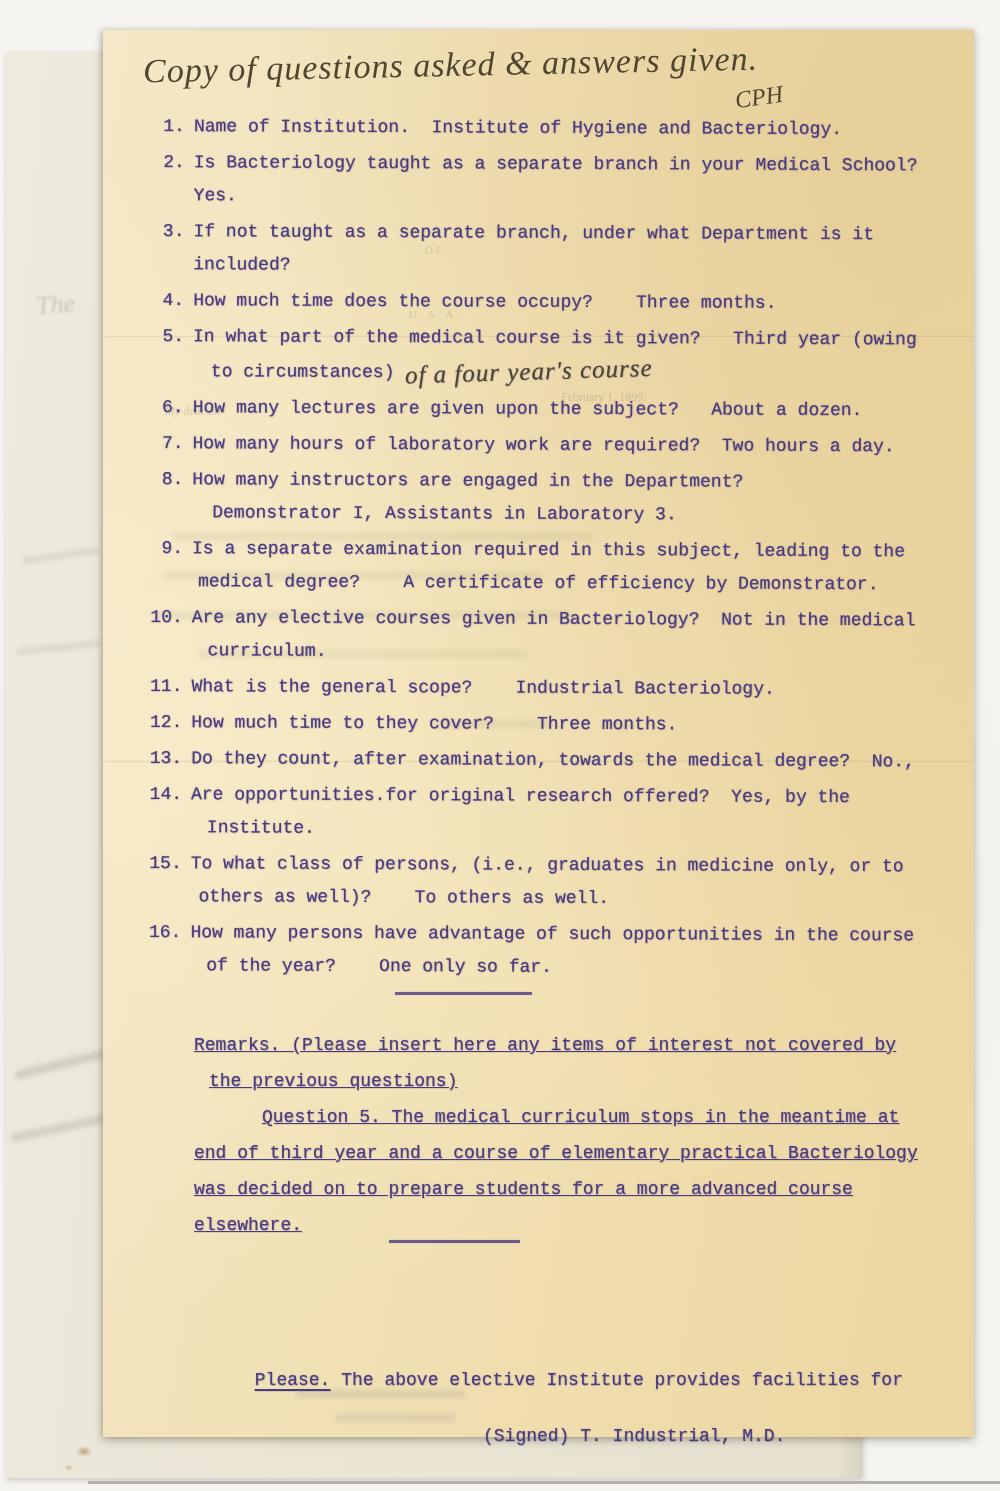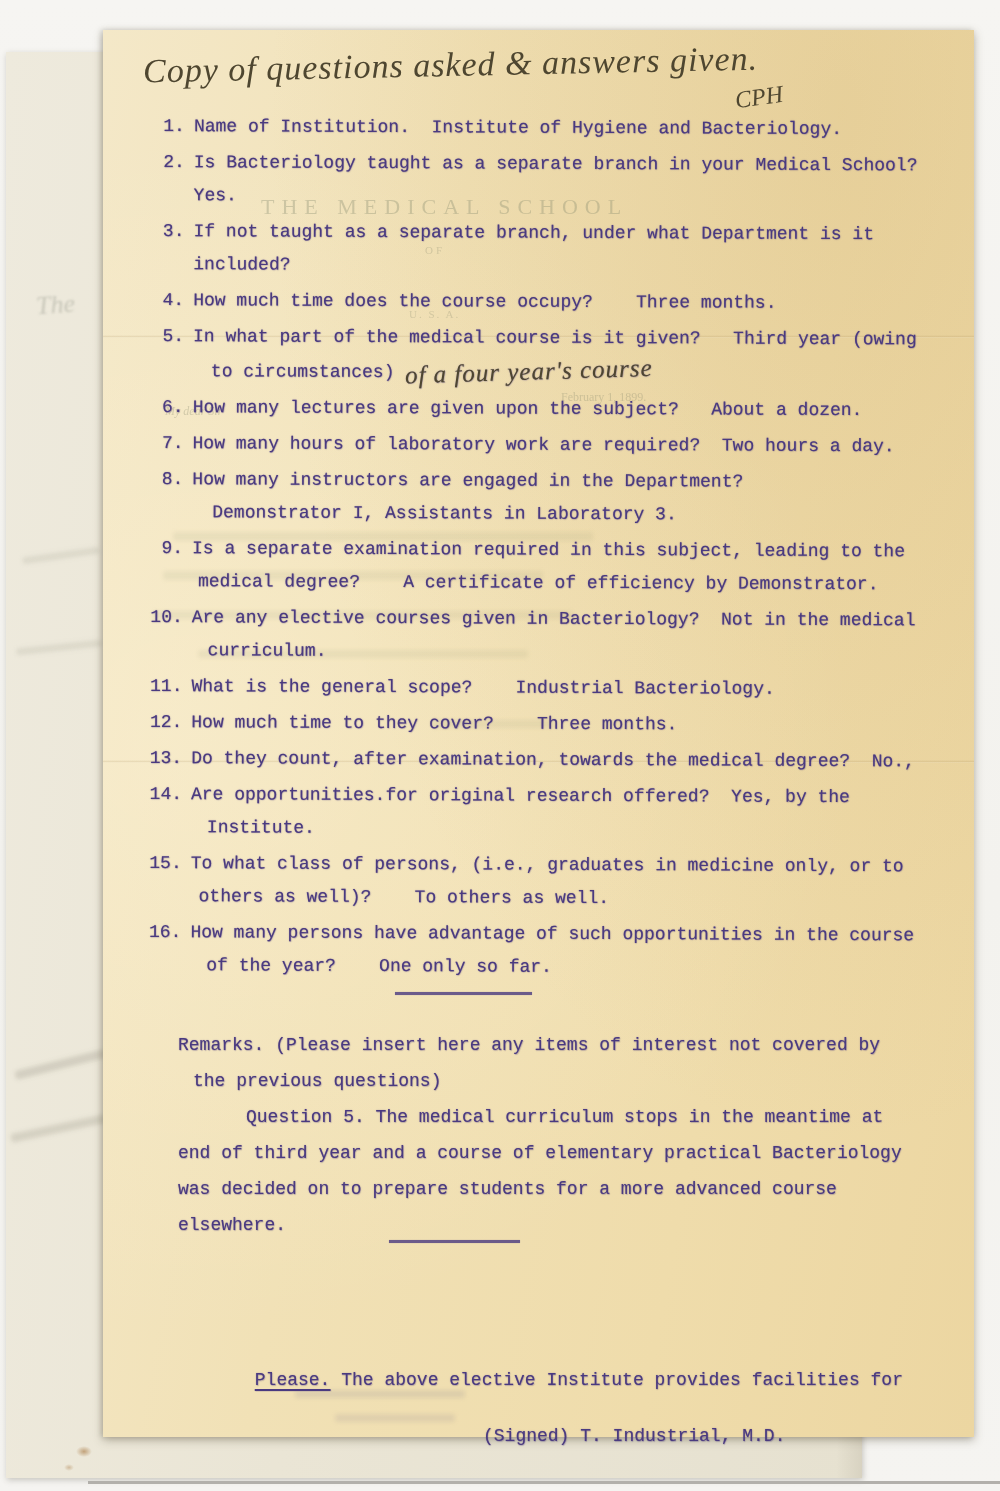--- a/index.html
+++ b/index.html
@@ -80,21 +80,21 @@
     white-space:pre-wrap;
   }
   .typed{position:absolute;left:44px;top:80px;width:805px;line-height:33px;transform:rotate(.25deg);transform-origin:left top;}
   .q{margin-bottom:3px;}
   .q-line{display:flex;}
   .q-num{width:38px;flex:none;text-align:right;}
   .q-txt{margin-left:9px;}
   .divider{position:absolute;height:3px;background:#4a3a80;opacity:.8;box-shadow:0 0 1px rgba(74,58,128,.6);}
   .div1{left:292px;top:962px;width:137px;}
   .div2{left:286px;top:1210px;width:131px;}
-  .remarks{position:absolute;left:32px;top:997px;width:800px;line-height:36px;}
+  .remarks{position:absolute;left:48px;top:997px;width:800px;line-height:36px;text-decoration:underline;}
   .general{position:absolute;left:44px;top:1231px;width:800px;line-height:34px;}
   .gen-label{text-decoration:underline;text-decoration-thickness:2px;text-underline-offset:4px;}
   .signature{position:absolute;left:380px;top:1349px;line-height:23px;}
 </style>
 </head>
 <body>
 
 <div class="under-page">
   <div class="edge-shade"></div>
   <div class="under-ghost-word">The</div>
@@ -106,21 +106,20 @@
   <div class="stain2"></div>
 </div>
 
 <div class="scan-bottom-line"></div>
 
 <div class="main-page">
 
   <div class="crease c1"></div>
   <div class="crease c2"></div>
 
-  <div class="ghost g-school">THE MEDICAL SCHOOL</div>
   <div class="ghost g-of">OF</div>
   <div class="ghost g-usa">U. S. A.</div>
   <div class="ghost g-date">February 1, 1899.</div>
   <div class="ghost g-sal">My dear Sir</div>
   <div class="smudge sm1"></div>
   <div class="smudge sm2"></div>
   <div class="smudge sm3"></div>
   <div class="smudge sm4"></div>
   <div class="smudge sm5"></div>
   <div class="smudge sm6"></div>

